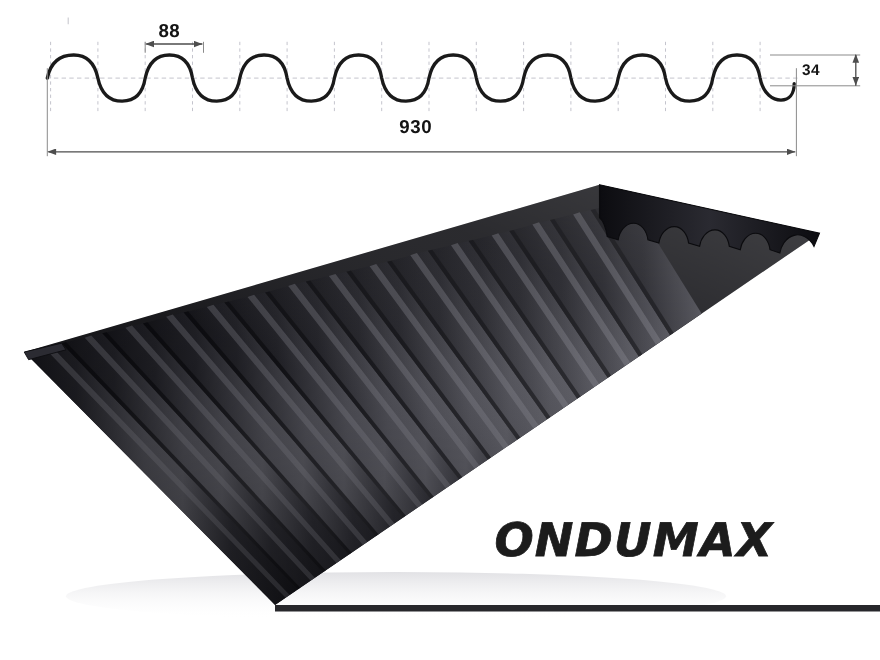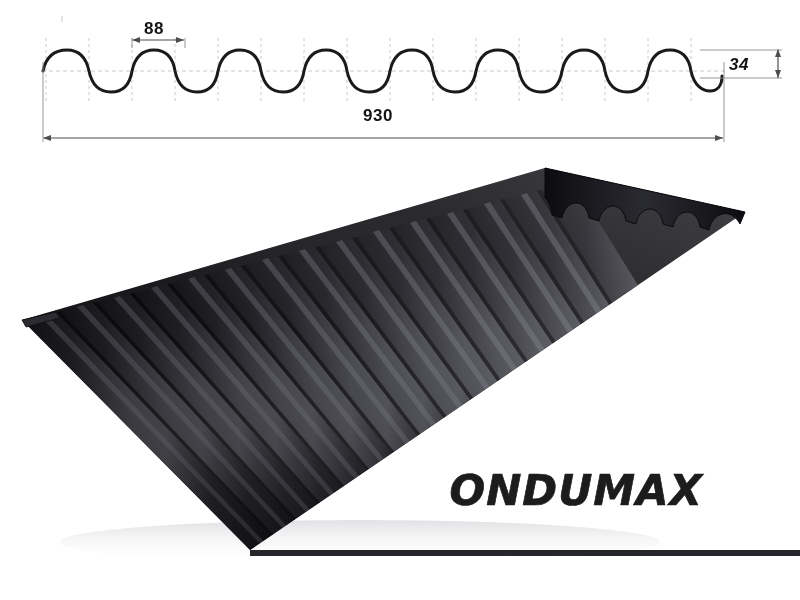--- a/index.html
+++ b/index.html
@@ -24,21 +24,21 @@
   }
   .dim-label{
     position:absolute;
     font-family:"Liberation Sans", sans-serif;
     font-weight:bold;
     color:#141414;
     letter-spacing:.5px;
     white-space:nowrap;
   }
   #label-88{ left:144px; top:19px; font-size:17px; }
-  #label-34{ left:729px; top:55px; font-size:17px;font-style:italic; }
+  #label-34{ left:729px; top:55px; font-size:14px; }
   #label-930{ left:363px; top:106px; font-size:17px; }
 
   
   #product-render{
     position:absolute;
     left:0;top:150px;
     width:800px;height:420px;
   }
   
   #brand{

